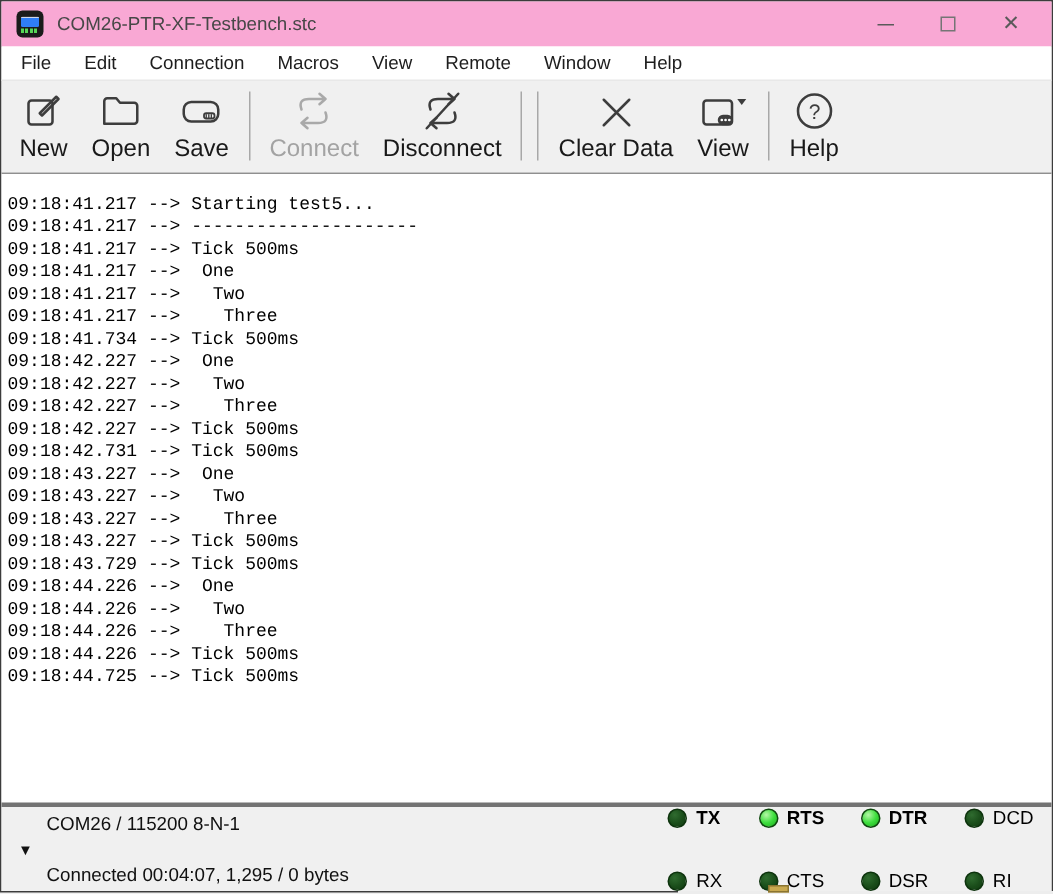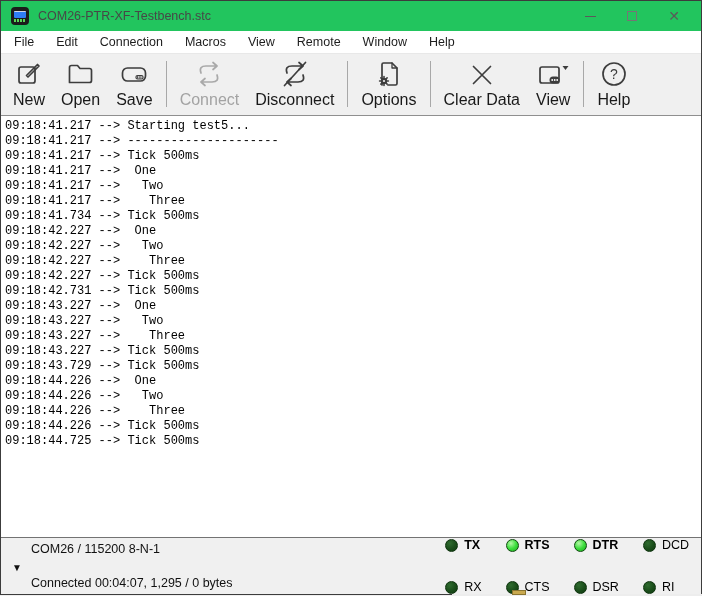--- a/index.html
+++ b/index.html
@@ -5,21 +5,21 @@
   * { margin:0; padding:0; box-sizing:border-box; }
   html,body { width:702px; height:596px; background:#efefef; font-family:"Liberation Sans", sans-serif; }
   .screen { position:relative; width:702px; height:596px; overflow:hidden; }
   .window {
     position:absolute; left:0; top:0; width:702px; height:595px;
     background:#ffffff; border:1px solid #3c3c3c;
     display:flex; flex-direction:column;
   }
 
   
-  .titlebar { height:30px; background:#22c55e; display:flex; align-items:center; padding:0 6px 0 10px; flex:0 0 auto; }
+  .titlebar { height:30px; background:#f9a8d4; display:flex; align-items:center; padding:0 6px 0 10px; flex:0 0 auto; }
   .app-icon { width:18px; height:18px; background:#1b1b1b; border-radius:4px; position:relative; flex:0 0 auto; }
   .app-icon .screen-part { position:absolute; left:3px; top:4px; width:12px; height:7px; background:#2f7df6; border-radius:1px; border-top:1px solid #cfd6e8; }
   .app-icon .dots { position:absolute; left:3px; bottom:3px; width:12px; height:3px;
      background:repeating-linear-gradient(90deg,#57d657 0 2px,#1b1b1b 2px 3px); }
   .title-text { margin-left:9px; font-size:12.5px; color:#474747; flex:1 1 auto; white-space:nowrap; overflow:hidden; }
   .win-controls { display:flex; align-items:center; height:100%; }
   .win-btn { width:42px; height:100%; display:flex; align-items:center; justify-content:center; color:#5a5a5a; }
   .min-glyph { width:11px; height:0; border-top:1px solid #5a5a5a; }
   .max-glyph { width:10px; height:10px; border:1px solid #757575; }
   .close-glyph { font-size:14px; line-height:1; color:#5a5a5a; font-family:"DejaVu Sans", sans-serif; }
@@ -36,22 +36,22 @@
   .tb-btn.disabled .lbl { color:#a3a3a3; }
   .tb-sep { width:1px; height:46px; background:#a8a8a8; margin:0 5px; flex:0 0 auto; }
   svg.tico { display:block; }
   .stroke { fill:none; stroke:#3d3d3d; stroke-width:1.7; stroke-linecap:round; stroke-linejoin:round; }
   .disabled .stroke { stroke:#a9a9a9; }
   .fillDark { fill:#3d3d3d; stroke:none; }
 
   
   .logarea {
     flex:1 1 auto; background:#ffffff; overflow:hidden;
-    border-top:1px solid #8f8f8f; border-bottom:1px solid #737373;
-    padding:3px 0 0 4px;
+    border-top:1px solid #8f8f8f; border-bottom:3px solid #737373;
+    padding:13px 0 0 4px;
   }
   .log-line { font-family:"Liberation Mono","DejaVu Sans Mono",monospace; font-size:12px; line-height:15px; color:#000; white-space:pre; }
 
   
   .statusbar { height:56px; background:#f0f0f0; flex:0 0 auto; display:flex; align-items:center; padding:0 12px 0 8px; }
   .expander { width:16px; height:16px; display:flex; align-items:center; justify-content:center; color:#111; font-size:10px; margin-right:6px; margin-top:2px; }
   .status-text { display:flex; flex-direction:column; gap:20px; flex:1 1 auto; }
   .status-line { font-size:12.5px; color:#111; white-space:nowrap; }
   .sig-grid { display:grid; grid-template-rows:repeat(2, 18px); grid-auto-flow:column; column-gap:16px; row-gap:2px; align-items:center;gap:24px; }
   .sig-cell { display:flex; align-items:center; gap:6px; }
@@ -151,34 +151,20 @@
             <path class="stroke" d="M7 14 q-2.5 -7 5 -7 h11 M19 3.5 L23 7 l-4 3.5"></path>
             <path class="stroke" d="M23 16 q2.5 7 -5 7 H7 M11 19.5 L7 23 l4 3.5"></path>
             <path class="stroke" d="M4.5 26.5 L25.5 3.5"></path>
           </svg>
         </div>
         <div class="lbl">Disconnect</div>
       </div>
 
       <div class="tb-sep"></div>
 
-      <div class="tb-btn">
-        <div class="ico">
-          <svg class="tico" width="30" height="30" viewBox="0 0 30 30">
-            <path class="stroke" d="M8 26 V5.5 a1.5 1.5 0 0 1 1.5-1.5 H18 l5 5 V24.5 a1.5 1.5 0 0 1 -1.5 1.5 H14"></path>
-            <path class="stroke" d="M18 4 v5 h5" style="stroke-width:1.3"></path>
-            <g>
-              <circle class="fillDark" cx="10" cy="22" r="3.2"></circle>
-              <path d="M10 17.6 v1 M10 25.4 v1 M5.6 22 h1 M13.4 22 h1 M6.9 18.9 l.8 .8 M12.3 24.3 l.8 .8 M13.1 18.9 l-.8 .8 M7.7 24.3 l-.8 .8" stroke="#3d3d3d" stroke-width="1.6" stroke-linecap="round"></path>
-              <circle cx="10" cy="22" r="1.1" fill="#f0f0f0"></circle>
-            </g>
-          </svg>
-        </div>
-        <div class="lbl">Options</div>
-      </div>
 
       <div class="tb-sep"></div>
 
       <div class="tb-btn">
         <div class="ico">
           <svg class="tico" width="30" height="30" viewBox="0 0 30 30">
             <path class="stroke" d="M6.5 7.5 L23.5 24.5 M23.5 7.5 L6.5 24.5"></path>
           </svg>
         </div>
         <div class="lbl">Clear Data</div>

